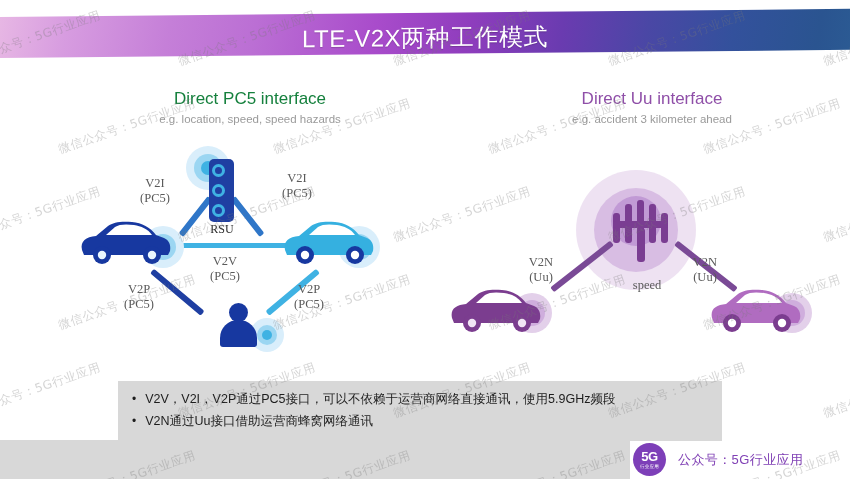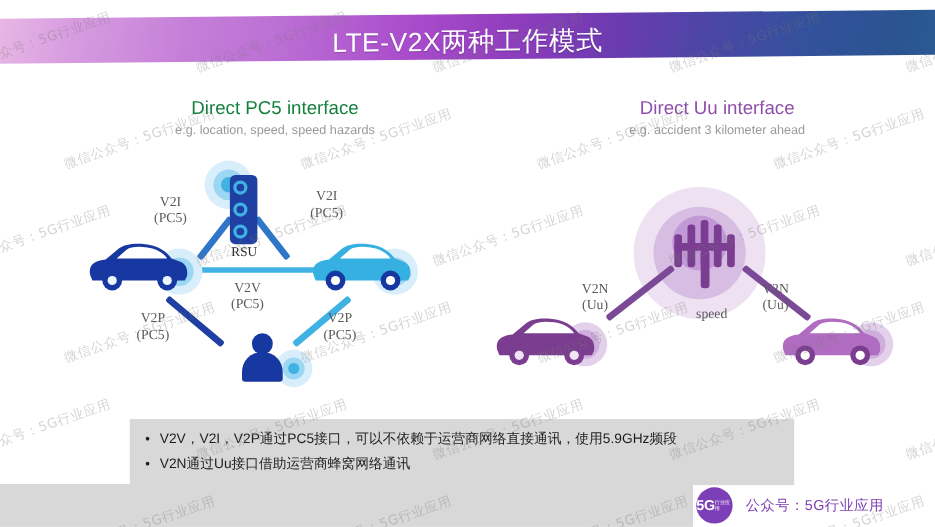--- a/index.html
+++ b/index.html
@@ -73,21 +73,21 @@
   }
   .bullet{position:absolute;display:flex;align-items:flex-start;color:#1d1d1d;font-size:12.5px;}
   .bullet .dot{margin:0 9px 0 0;font-size:12px;line-height:16px;}
   .bullet .txt{line-height:16px;}
   #b1{left:14px;top:10px;}
   #b2{left:14px;top:32px;}
 
   
   #logo-circle{
     position:absolute;left:633px;top:443px;width:33px;height:33px;border-radius:50%;
-    background:#7d3fb8;display:flex;
+    background:#7d3fb8;display:flex;flex-direction:column;
     align-items:center;justify-content:center;color:#fff;
   }
   #logo-circle .lg-5g{font-size:13px;line-height:13px;font-weight:bold;letter-spacing:-.3px;}
   #logo-circle .lg-sub{font-size:4.5px;line-height:6px;margin-top:1px;letter-spacing:.2px;}
   #footer-text{position:absolute;left:678px;top:451px;color:#8041b5;font-size:13px;letter-spacing:.4px;}
 
   
   #footer-grey{position:absolute;left:0;top:440px;width:630px;height:39px;background:#d8d8d8;}
 
   

